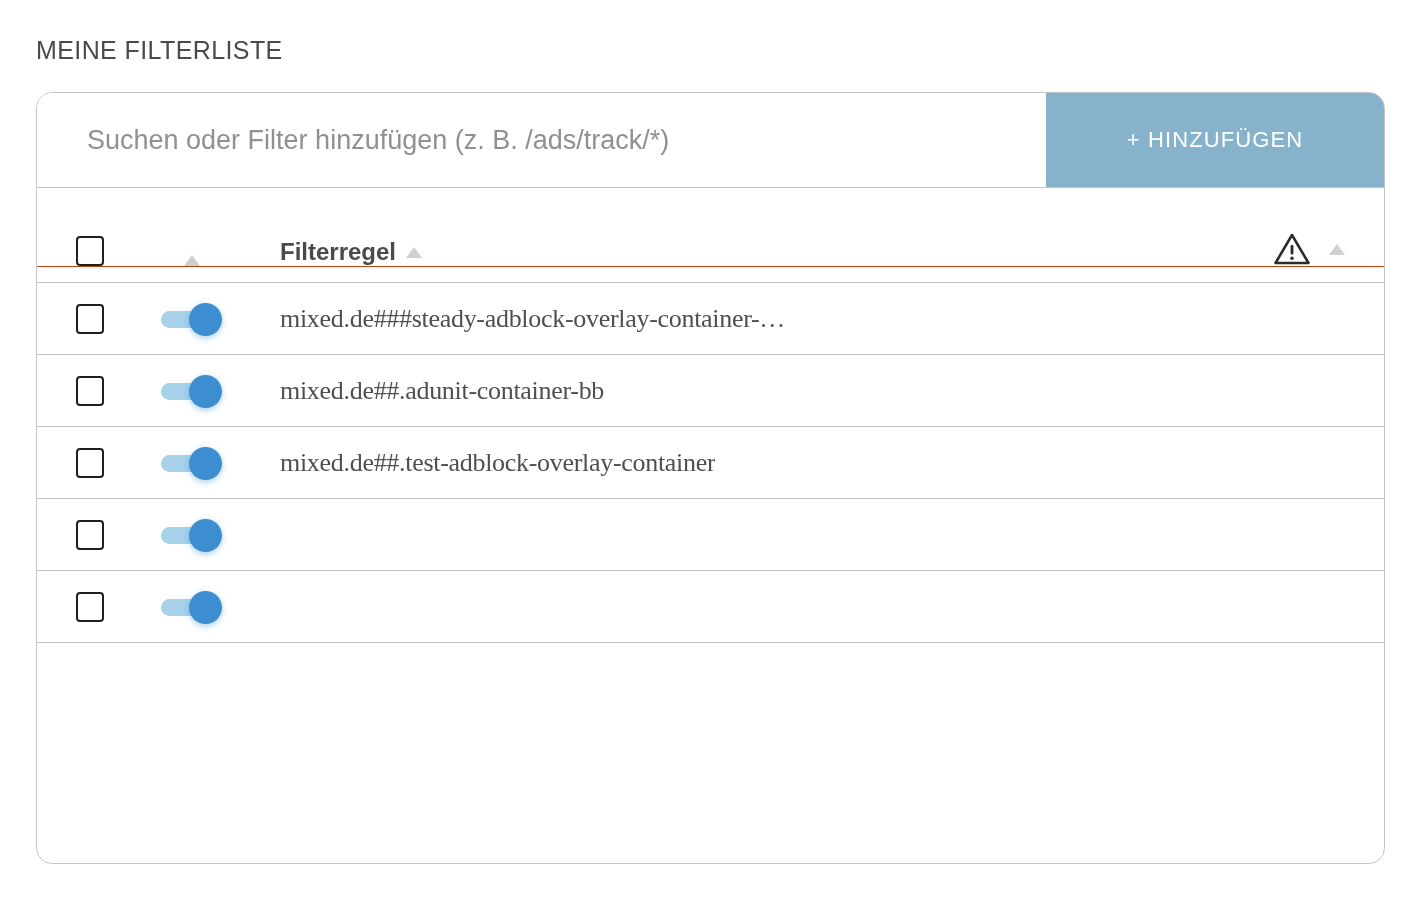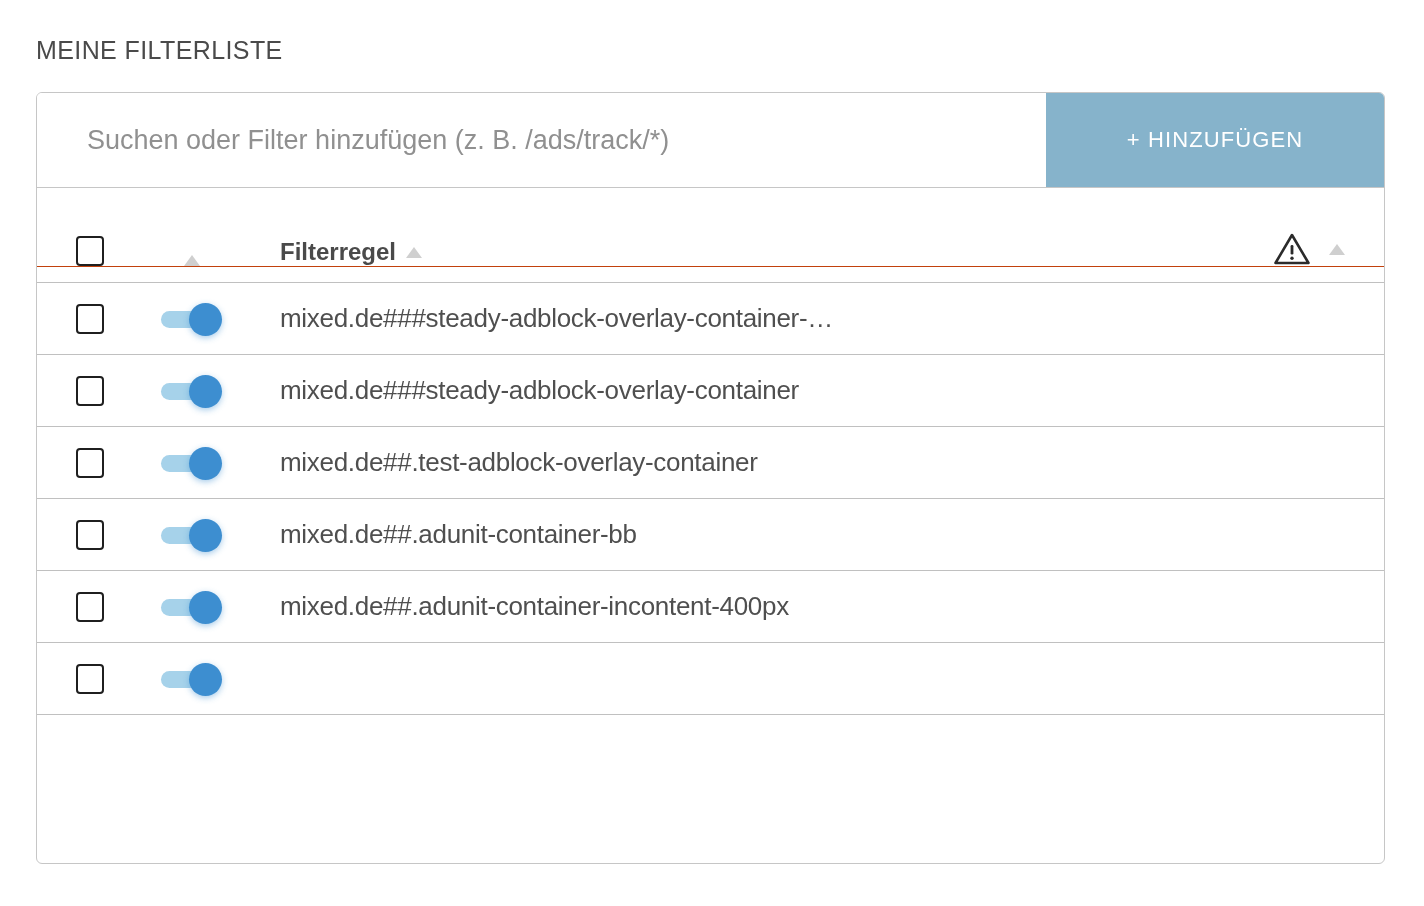--- a/index.html
+++ b/index.html
@@ -32,21 +32,21 @@
   }
 
   
   .filter-card {
     position: absolute;
     left: 36px;
     top: 92px;
     width: 1349px;
     height: 772px;
     border: 1px solid #c6c6c6;
-    border-radius: 6px;
+    border-radius: 16px;
     background: #ffffff;
     box-sizing: border-box;
     overflow: hidden;
   }
 
   
   .search-row {
     display: flex;
     height: 95px;
     border-bottom: 1px solid #c6c6c6;
@@ -145,21 +145,21 @@
     display: flex;
     align-items: center;
     height: 72px;
     border-bottom: 1px solid #c0c0c0;
     box-sizing: border-box;
     background: #fff;
   }
   .rule-row.partial { height: 72px; }
 
   .rule-text {
-    font-family: Liberation Sans, sans-serif;
+    font-family: Liberation Serif, serif;
     font-size: 26px;
     color: #4f4f4f;
     white-space: nowrap;
     overflow: hidden;
     text-overflow: ellipsis;
     letter-spacing: -0.3px;
   }
 
   
   .switch {
@@ -248,32 +248,33 @@
               <div class="track"></div>
               <div class="knob"></div>
             </div>
           </div>
           <div class="col-rule">
             <span class="rule-text">mixed.de###steady-adblock-overlay-container-…</span>
           </div>
           <div class="col-warn"></div>
         </div>
 
+
         <div class="rule-row">
           <div class="col-check">
             <div class="cb"></div>
           </div>
           <div class="col-toggle">
             <div class="switch">
               <div class="track"></div>
               <div class="knob"></div>
             </div>
           </div>
           <div class="col-rule">
-            <span class="rule-text">mixed.de###steady-adblock-overlay-container</span>
+            <span class="rule-text">mixed.de##.adunit-container-bb</span>
           </div>
           <div class="col-warn"></div>
         </div>
 
         <div class="rule-row">
           <div class="col-check">
             <div class="cb"></div>
           </div>
           <div class="col-toggle">
             <div class="switch">
@@ -290,39 +291,20 @@
         <div class="rule-row">
           <div class="col-check">
             <div class="cb"></div>
           </div>
           <div class="col-toggle">
             <div class="switch">
               <div class="track"></div>
               <div class="knob"></div>
             </div>
           </div>
-          <div class="col-rule">
-            <span class="rule-text">mixed.de##.adunit-container-bb</span>
-          </div>
-          <div class="col-warn"></div>
-        </div>
-
-        <div class="rule-row">
-          <div class="col-check">
-            <div class="cb"></div>
-          </div>
-          <div class="col-toggle">
-            <div class="switch">
-              <div class="track"></div>
-              <div class="knob"></div>
-            </div>
-          </div>
-          <div class="col-rule">
-            <span class="rule-text">mixed.de##.adunit-container-incontent-400px</span>
-          </div>
           <div class="col-warn"></div>
         </div>
 
         <div class="rule-row">
           <div class="col-check">
             <div class="cb"></div>
           </div>
           <div class="col-toggle">
             <div class="switch">
               <div class="track"></div>

